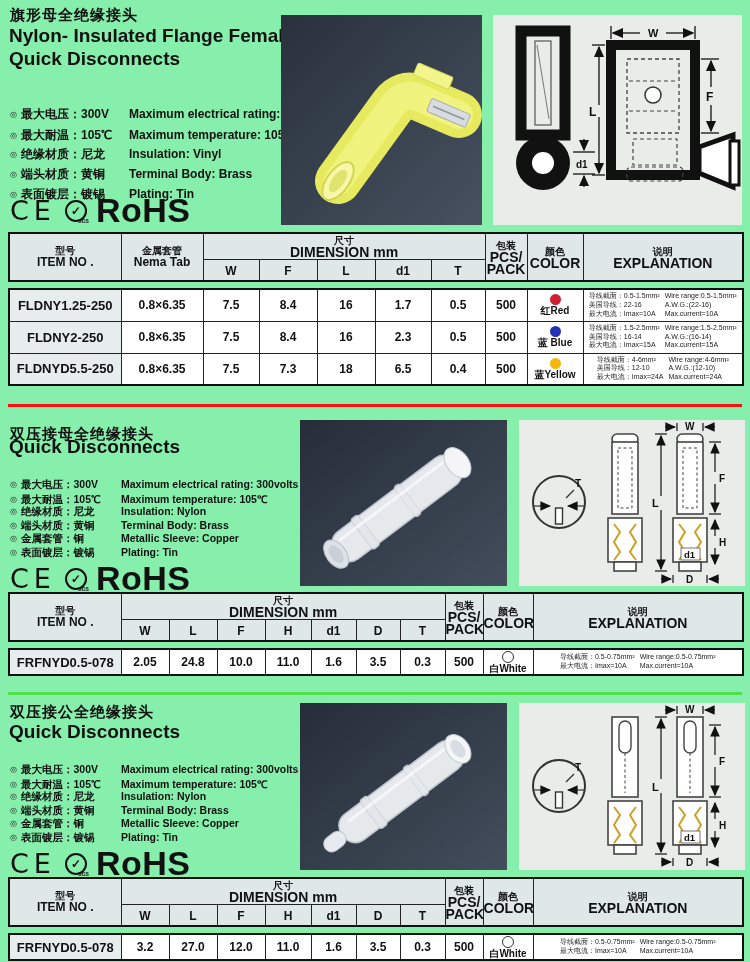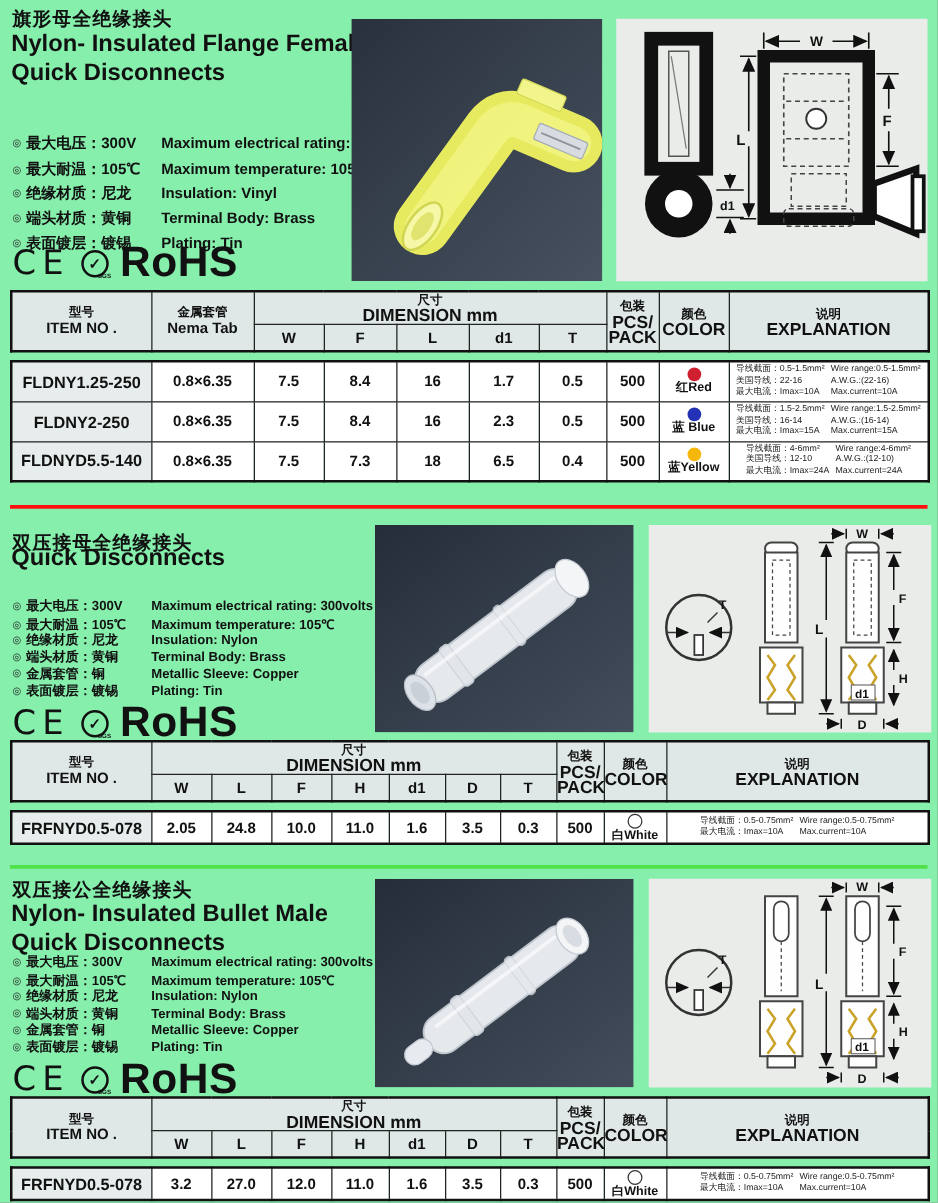--- a/index.html
+++ b/index.html
@@ -287,21 +287,21 @@
                 </div>
                 <div class="col">
                   <div>Wire range:1.5-2.5mm²</div>
                   <div>A.W.G.:(16-14)</div>
                   <div>Max.current=15A</div>
                 </div>
               </div>
             </td>
       </tr>
       <tr>
-        <td class="item">FLDNYD5.5-140</td>
+        <td class="item">FLDNYD5.5-250</td>
         <td>0.8×6.35</td>
         <td>7.5</td>
         <td>7.3</td>
         <td>18</td>
         <td>6.5</td>
         <td>0.4</td>
         <td>500</td>
         <td>
               <div class="dot" style="background: rgb(244, 183, 10);"></div>
               <div class="clabel">蓝Yellow</div>
@@ -549,21 +549,20 @@
             </td>
       </tr>
     </tbody>
       </table>
   </div>
 
   <div class="sep" style="top: 692px; background: rgb(80, 224, 74);"></div>
 
   <div class="abs title-cn" style="left:10px; top:703px;">双压接公全绝缘接头</div>
   <div class="abs title-en" style="left:9px; top:720px;">
-    <div>Nylon- Insulated Bullet Male</div>
     <div>Quick Disconnects</div>
   </div>
 
   <div class="abs sec-b" style="left:10px; top:763px;">
     <div class="spec-row">
         <span class="bullet">◎</span>
         <span class="spec-cn">最大电压：300V</span>
         <span class="spec-en">Maximum electrical rating: 300volts</span>
       </div>
     <div class="spec-row">

